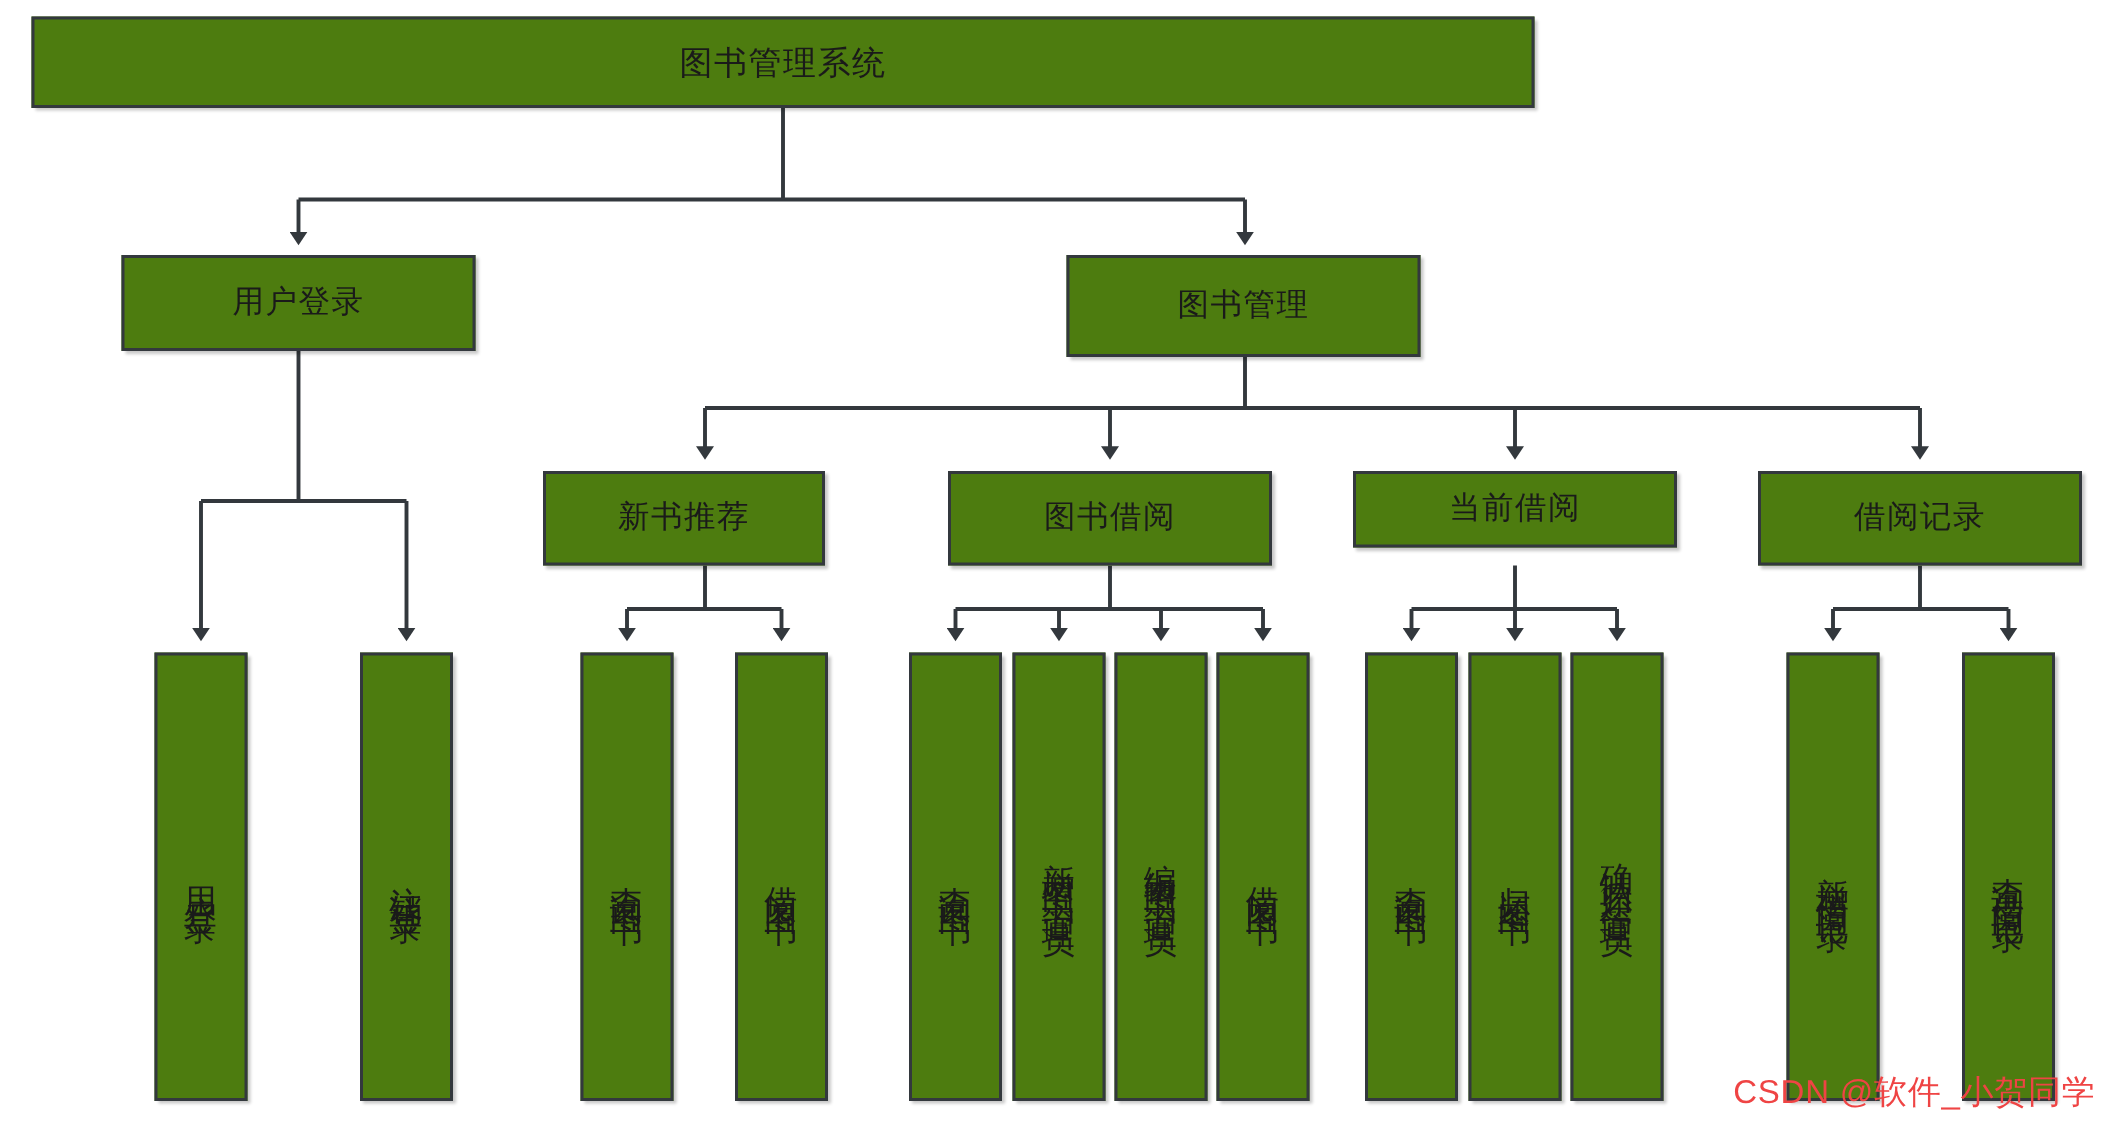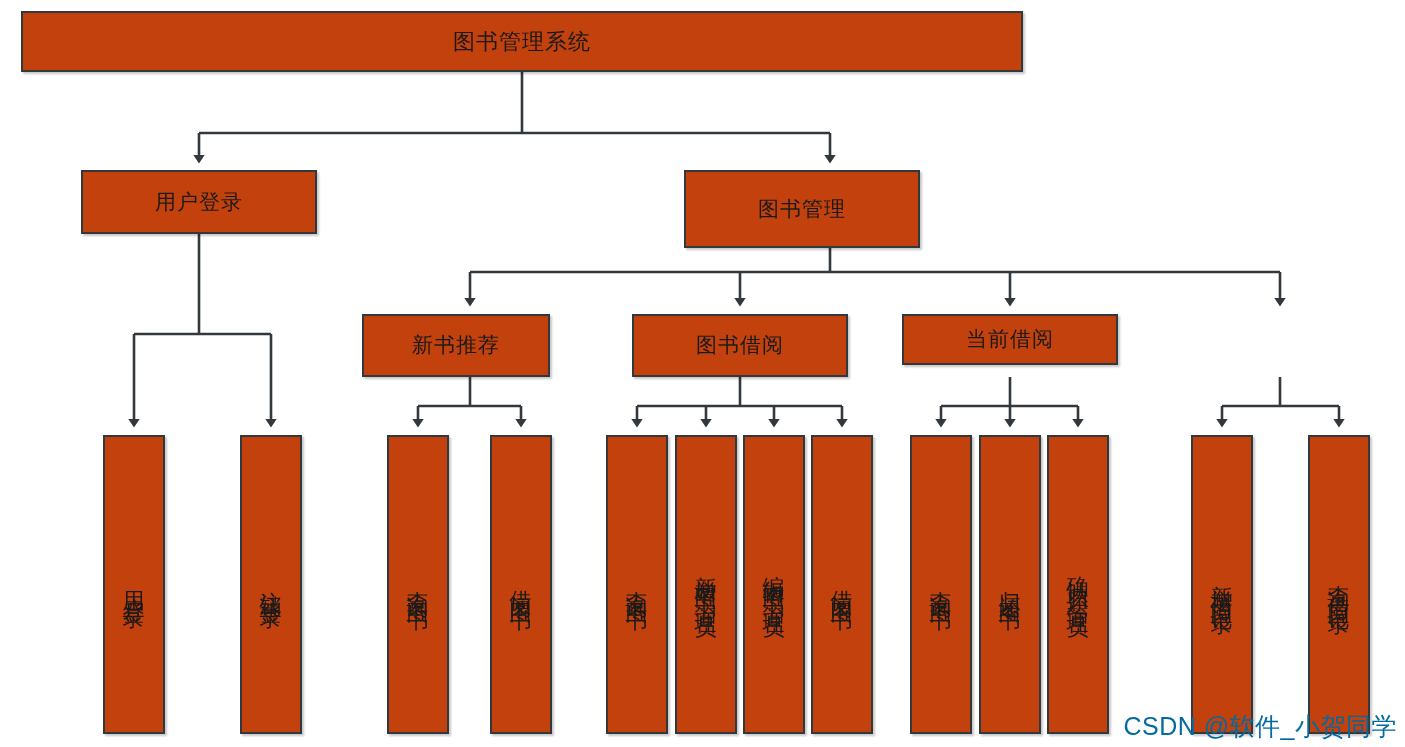--- a/index.html
+++ b/index.html
@@ -22,21 +22,21 @@
   svg.edges {
     position: absolute;
     left: 0;
     top: 0;
     width: 1405px;
     height: 747px;
   }
   .node {
     position: absolute;
     box-sizing: border-box;
-    background: #c2410c;
+    background: #4d7c0f;
     border: 2px solid #33383d;
     display: flex;
     align-items: center;
     justify-content: center;
     box-shadow: 2px 2px 2px rgba(0,0,0,0.22);
   }
   .node .label {
     color: #1a1a1a;
     font-size: 21px;
     line-height: 1.05;
@@ -55,22 +55,22 @@
     letter-spacing: 6px;
     font-size: 22px;
     white-space: nowrap;
     text-align: center;
   }
   .node.root .label { font-size: 22px; }
   .watermark {
     position: absolute;
     right: 8px;
     bottom: 4px;
-    color: #0369a1;
-    font-size: 25px;
+    color: #ef4444;
+    font-size: 22px;
     letter-spacing: 0.5px;
     white-space: nowrap;
     pointer-events: none;
   }
 </style>
 </head>
 <body>
 
 <div id="diagram-root">
 
@@ -124,32 +124,35 @@
     </g>
   </svg>
 
   <div class="node root" style="left:21px; top:11px; width:1002px; height:61px;">
     <span class="label">图书管理系统</span>
   </div>
 
   <div class="node" style="left:81px; top:170px; width:236px; height:64px;">
     <span class="label">用户登录</span>
   </div>
-  <div class="node" style="left:684px; top:170px; width:236px; height:78px;">
+  <div class="node" style="left:711px; top:170px; width:236px; height:68px;">
     <span class="label">图书管理</span>
   </div>
 
   <div class="node" style="left:362px; top:314px; width:188px; height:63px;">
     <span class="label">新书推荐</span>
   </div>
   <div class="node" style="left:632px; top:314px; width:216px; height:63px;">
     <span class="label">图书借阅</span>
   </div>
   <div class="node" style="left:902px; top:314px; width:216px; height:51px;">
     <span class="label">当前借阅</span>
+  </div>
+  <div class="node" style="left:1172px; top:314px; width:216px; height:63px;">
+    <span class="label">借阅记录</span>
   </div>
 
   <div class="node vertical" style="left:103px; top:435px; width:62px; height:299px;">
     <span class="label">用户登录</span>
   </div>
   <div class="node vertical" style="left:240px; top:435px; width:62px; height:299px;">
     <span class="label">注销登录</span>
   </div>
 
   <div class="node vertical" style="left:387px; top:435px; width:62px; height:299px;">

